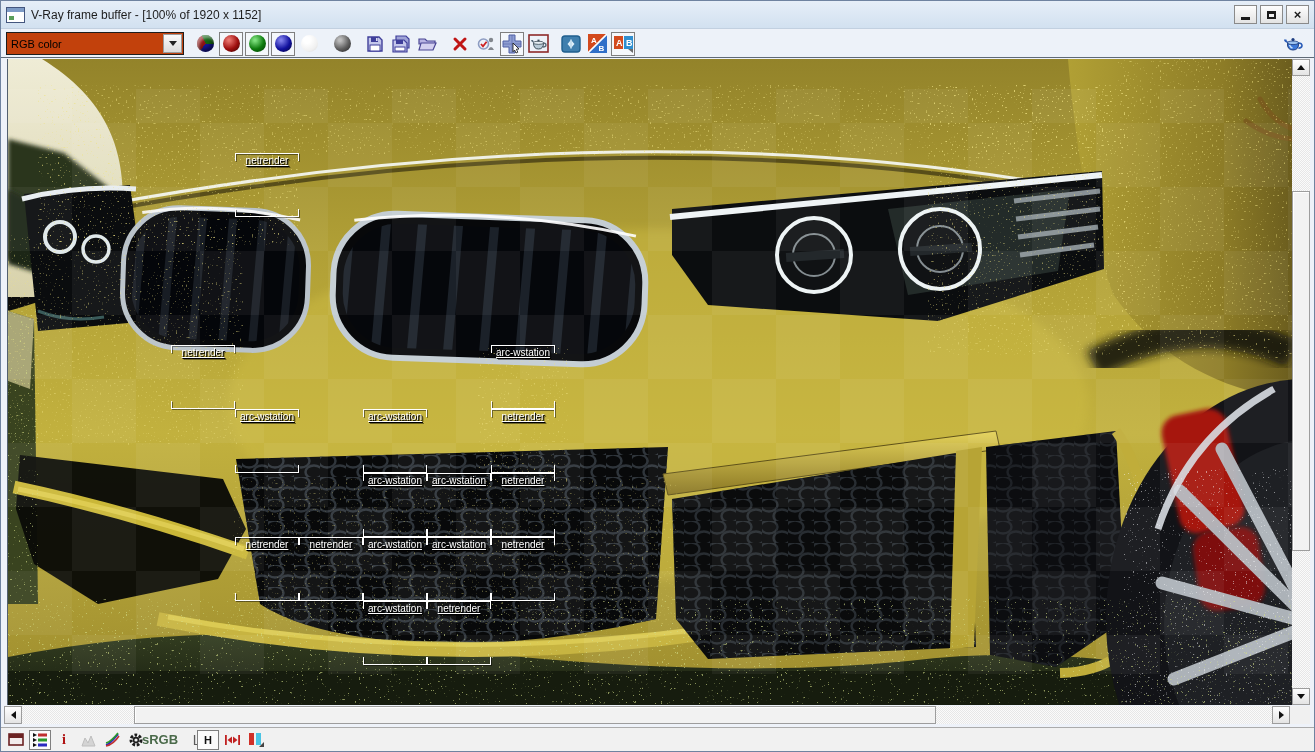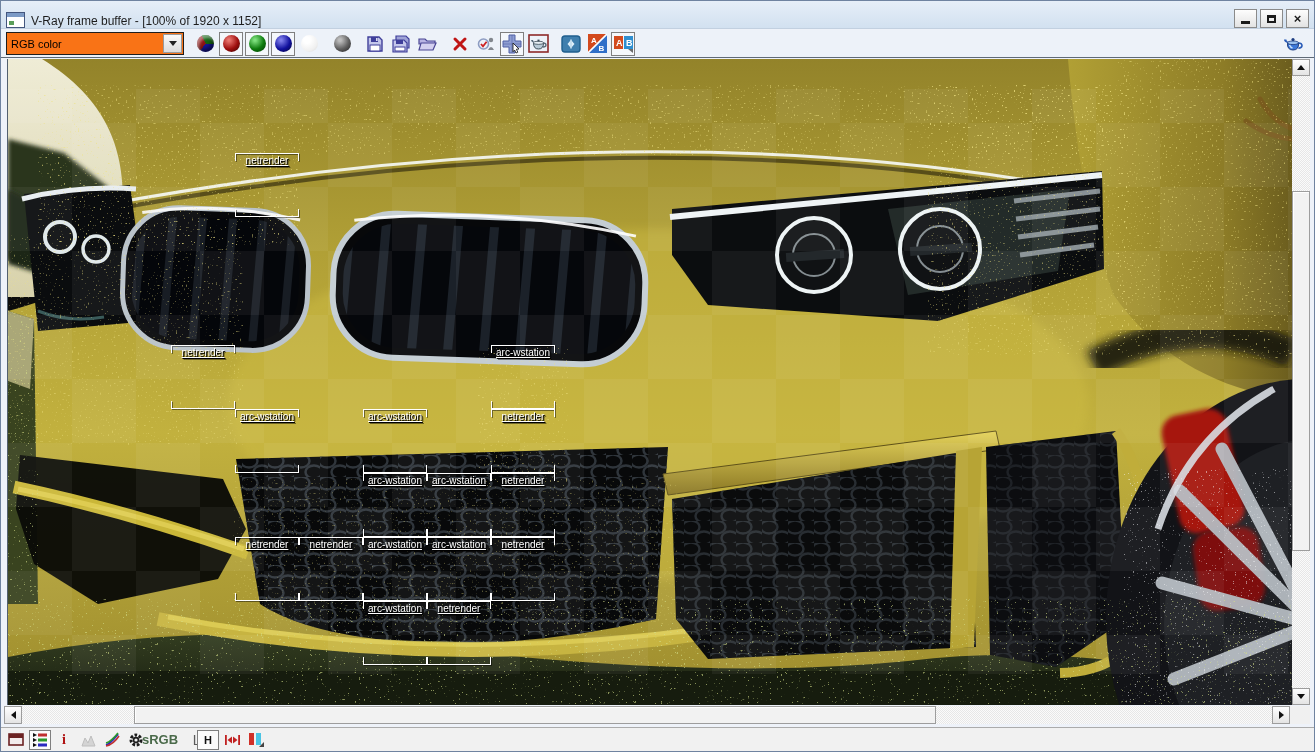--- a/index.html
+++ b/index.html
@@ -1,33 +1,33 @@
 <!DOCTYPE html>
 <html><head>
 <meta charset="utf-8">
 <style>
   html,body{margin:0;padding:0;background:#fff;}
   body{width:1315px;height:752px;overflow:hidden;font-family:"Liberation Sans",sans-serif;-webkit-font-smoothing:antialiased;}
   .window{position:relative;width:1313px;height:750px;border:1px solid #6f83a0;background:#eef2f9;box-sizing:content-box;}
 
   
-  .titlebar{position:absolute;left:0;top:0;width:100%;height:28px;background:linear-gradient(#e6eef8,#d2e1f0);display:flex;align-items:flex-end;padding:0 5px;box-sizing:border-box;border-bottom:1px solid #c2d0e0;}
+  .titlebar{position:absolute;left:0;top:0;width:100%;height:28px;background:linear-gradient(#e6eef8,#d2e1f0);display:flex;align-items:center;padding:0 5px;box-sizing:border-box;border-bottom:1px solid #c2d0e0;}
   .app-icon{width:17px;height:14px;border:1px solid #44567e;background:#fff;position:relative;margin-right:6px;flex:0 0 auto;}
   .app-icon .bar{position:absolute;left:0;top:0;right:0;height:4px;background:#7d9bc6;}
   .app-icon .dot{position:absolute;left:2px;bottom:2px;width:5px;height:4px;background:#5a9e5a;}
   .title-text{font-size:12px;color:#1d1d1d;white-space:nowrap;}
   .win-btns{margin-left:auto;display:flex;gap:3px;}
   .wbtn{width:21px;height:17px;border:1px solid #8a8a8a;background:linear-gradient(#fdfdfd,#e3e3e3);display:flex;align-items:center;justify-content:center;position:relative;}
   .wbtn .min{width:9px;height:3px;background:#1a1a1a;margin-top:8px;}
   .wbtn .max{width:9px;height:8px;border:2px solid #1a1a1a;border-top-width:3px;box-sizing:border-box;}
   .wbtn .cls{font-size:13px;font-weight:bold;color:#1a1a1a;line-height:1;}
 
   
   .toolbar{position:absolute;left:0;top:29px;width:100%;height:28px;background:#edf2f9;display:flex;align-items:center;padding:0 5px;box-sizing:border-box;border-bottom:1px solid #5f6a77;}
-  .combo{width:176px;height:21px;border:1px solid #1d1d1d;background:#f97316;display:flex;align-items:center;position:relative;margin-right:8px;flex:0 0 auto;}
+  .combo{width:176px;height:21px;border:1px solid #1d1d1d;background:#c2410c;display:flex;align-items:center;position:relative;margin-right:8px;flex:0 0 auto;}
   .combo .val{font-size:11px;color:#000;padding-left:4px;flex:1;}
   .combo .drop{width:17px;height:17px;margin:1px;border:1px solid #9a9a9a;background:linear-gradient(#fafafa,#dcdcdc);display:flex;align-items:center;justify-content:center;}
   .tri-d{width:0;height:0;border-left:4px solid transparent;border-right:4px solid transparent;border-top:5px solid #222;}
   .tb{width:24px;height:24px;display:flex;align-items:center;justify-content:center;border:1px solid transparent;background:transparent;padding:0;margin:0 1px;box-sizing:border-box;cursor:default;}
   .tb.pressed{border:1px solid #7f7f7f;background:#f4f7fb;}
   .sph{width:17px;height:17px;border-radius:50%;display:block;}
   .sph-rgb{background:conic-gradient(from 215deg,#8c1414 0 120deg,#136313 120deg 240deg,#15159a 240deg);box-shadow:inset 2px 3px 3px rgba(255,255,255,.45),inset -2px -3px 4px rgba(0,0,0,.55);}
   .sph-r{background:radial-gradient(circle at 35% 30%,#e9736d 6%,#9e0e0e 55%,#3c0404 95%);}
   .sph-g{background:radial-gradient(circle at 35% 30%,#7de07d 6%,#0d7a0d 55%,#043c04 95%);}
   .sph-b{background:radial-gradient(circle at 35% 30%,#7d7de9 6%,#10109e 55%,#04043c 95%);}

